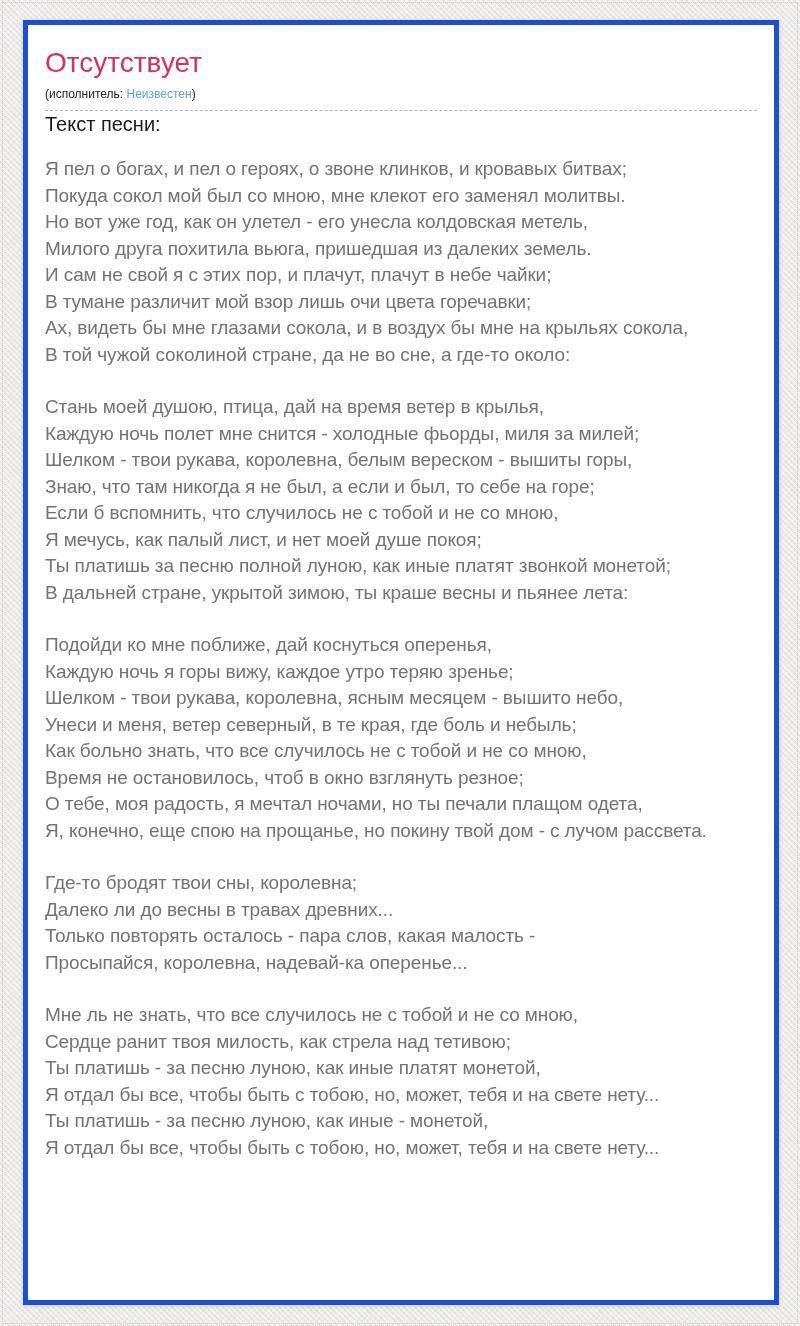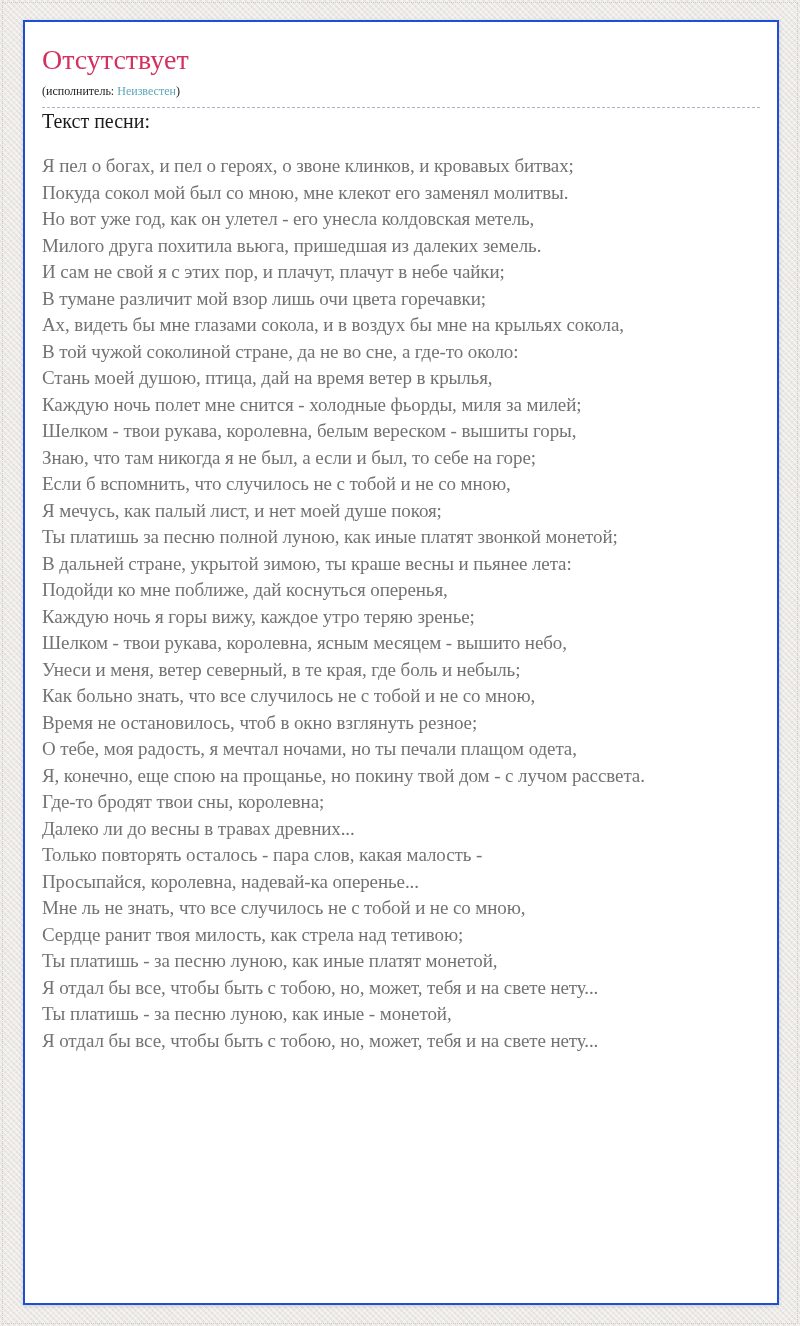--- a/index.html
+++ b/index.html
@@ -26,25 +26,24 @@
     pointer-events: none;
   }
 
   .card {
     position: absolute;
     left: 23px;
     top: 20px;
     width: 756px;
     height: 1285px;
     background: #ffffff;
-    border: 2px solid #1d4ed8;
+    border: 5px solid #1d4ed8;
     box-shadow: 0 1px 4px rgba(0,0,0,0.14);
     padding: 24px 17px 20px 17px;
     overflow: hidden;
-    font-family: Liberation Serif, serif;
   }
 
   .song-title {
     font-size: 28px;
     line-height: 28px;
     font-weight: 400;
     color: #d43060;
     margin: 0 0 7px 0;
   }
 
@@ -69,21 +68,21 @@
   }
 
   .lyrics {
     margin-top: 19px;
     font-size: 19px;
     line-height: 26.5px;
     color: #737373;
     letter-spacing: -0.1px;
   }
 
-  .stanza + .stanza { }
+  .stanza + .stanza { margin-top: 26px; }
 </style>
 </head>
 <body>
 
 <div class="page-frame"></div>
 
 <div class="card">
 
   <h1 class="song-title">Отсутствует</h1>
 

